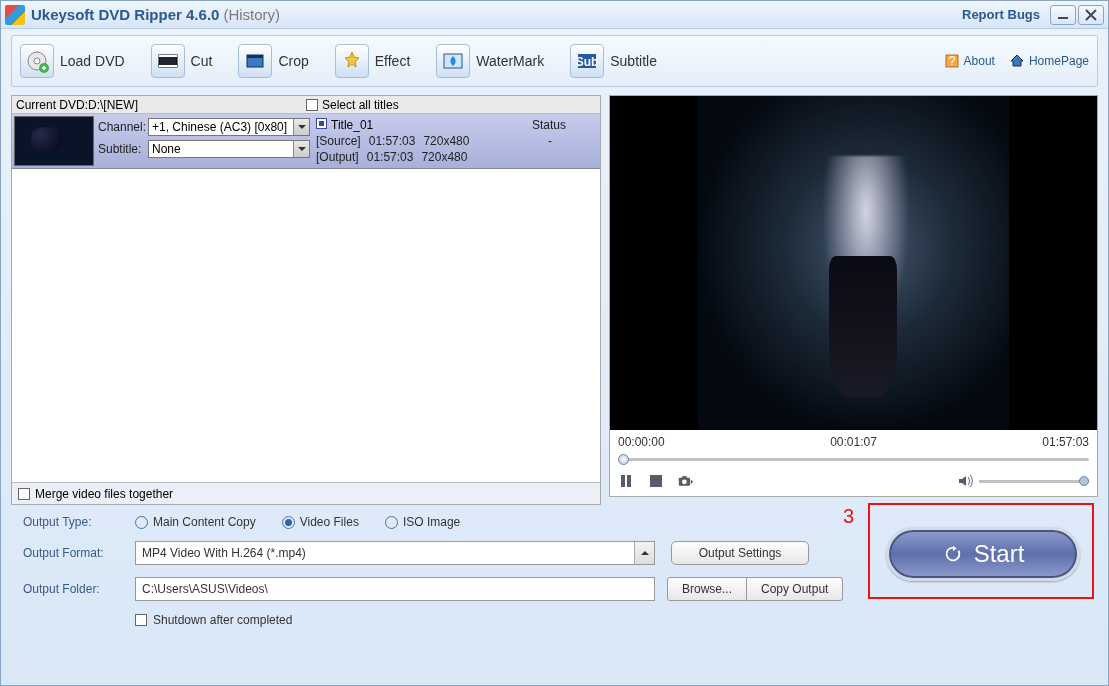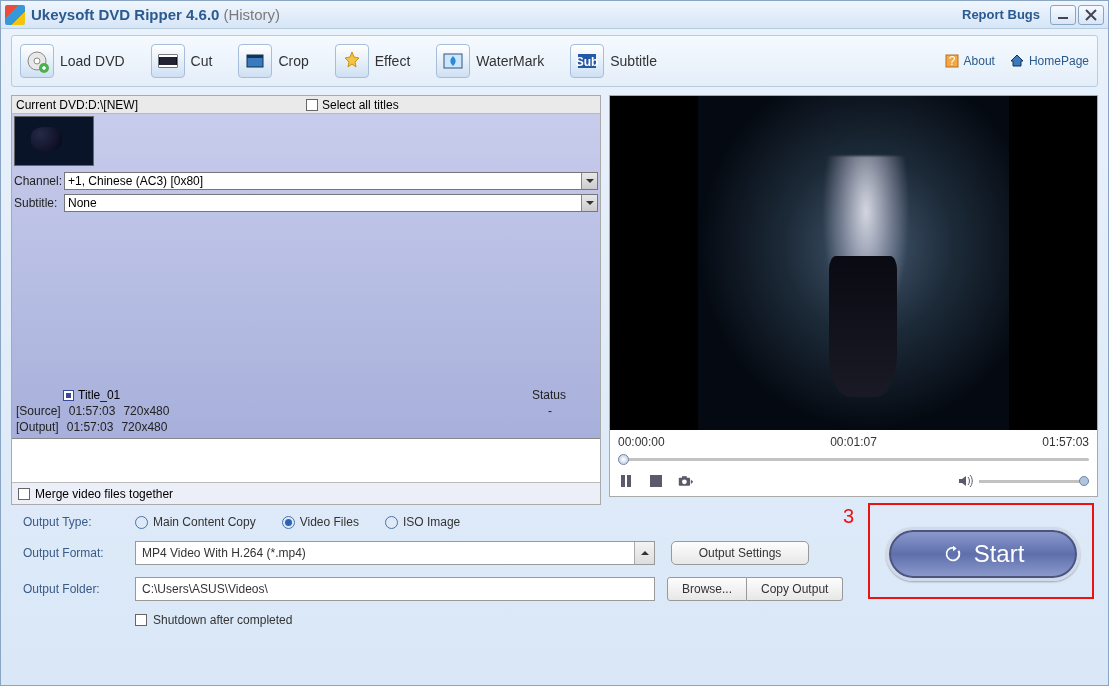--- a/index.html
+++ b/index.html
@@ -21,30 +21,30 @@
 .toolbtn span.lbl { color:#333; font-size:14px; }
 .rightlinks { margin-left:auto; display:flex; align-items:center; gap:14px;}
 .rightlinks .lnk { display:flex; align-items:center; gap:4px; color:#2a5a8f; cursor:pointer; font-size:12px;}
 .rightlinks .licon{ width:16px; height:16px;}
 
 .main { display:flex; gap:8px; margin:8px 10px 0 10px;}
 .left-panel { width: 590px; height: 410px; background:#fff; border:1px solid #aaa; position:relative;}
 .lp-head { height:18px; background:#eaeaea; border-bottom:1px solid #bbb; display:flex; align-items:center; padding:0 4px; font-size:11px;}
 .lp-head .half { width:50%; display:flex; align-items:center; gap:4px;}
 .chkbox { width:12px; height:12px; border:1px solid #666; background:#fff; display:inline-block;}
-.title-row { display:flex; background: linear-gradient(#c8ccec,#a7b0db); border-bottom:1px solid #888;flex-direction:column;}
+.title-row { display:flex; background: linear-gradient(#c8ccec,#a7b0db); border-bottom:1px solid #888;}
 .thumb { width:80px; height:50px; background:#0a1428; margin:2px; border:1px solid #666; position:relative;}
 .thumb::after{content:""; position:absolute; left:20%; top:20%; width:40%; height:50%; background: radial-gradient(circle at 30% 30%, #335,#001); border-radius:40%; opacity:0.7;}
 .ch-area { flex:0 0 216px; padding:4px 2px;}
 .ch-row { display:flex; align-items:center; margin-bottom:4px; font-size:11px;}
 .ch-row label { width:50px; color:#222;}
 .ch-row .sel { flex:1; height:18px; background:#fff; border:1px solid #777; display:flex; align-items:center; padding:0 3px; position:relative;}
 .ch-row .sel .arrow { position:absolute; right:0; top:0; width:16px; height:100%; background:linear-gradient(#e8e8e8,#ccc); border-left:1px solid #888; display:flex; align-items:center; justify-content:center;}
 .tt-area { flex:1; padding:4px 4px; font-size:11px;}
-.tt-head { display:flex; align-items:center; gap:4px;margin-left:47px;}
+.tt-head { display:flex; align-items:flex-start; gap:4px;}
 .tt-head .cb { width:11px; height:11px; border:1px solid #3a4a9a; background:#fff; position:relative;}
 .tt-head .cb::after{content:""; position:absolute; inset:2px; background:#3a4a9a;}
 .status-col { margin-left:auto; padding-right:30px; color:#222;}
 .srcline { display:flex; gap:8px; color:#222; margin-top:2px; padding-left:0;}
 .srcline .dash { margin-left:auto; padding-right:44px;}
 .merge-bar { position:absolute; bottom:0; left:0; right:0; height:22px; background:#eceef8; border-top:1px solid #bbb; display:flex; align-items:center; padding:0 6px; gap:5px; font-size:11px;}
 
 .right-panel { flex:1; height: 402px; background:#fff; border:1px solid #aaa; display:flex; flex-direction:column;}
 .video { flex:1; background:#000; position:relative; overflow:hidden;}
 .video .frame { position:absolute; left:18%; top:0; width:64%; height:100%; background: radial-gradient(ellipse at 55% 45%, #465a72 0%, #1c2a38 35%, #050a12 70%);}

